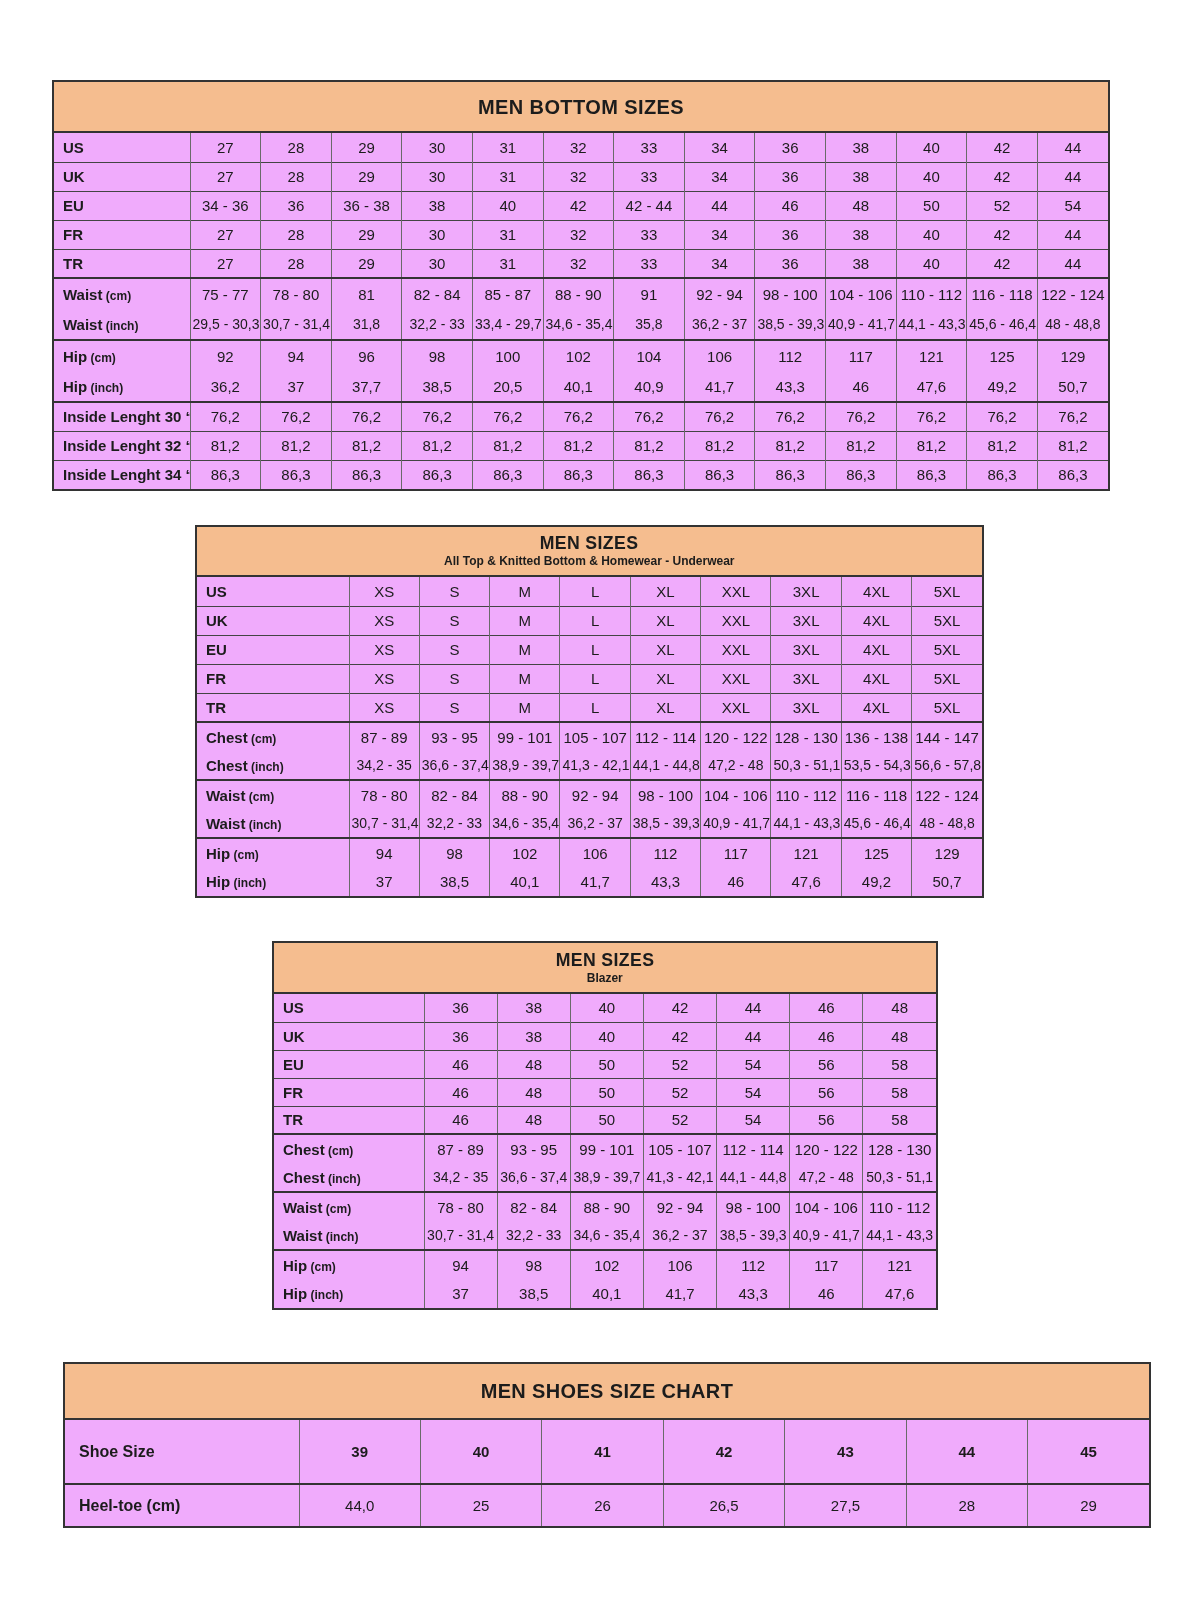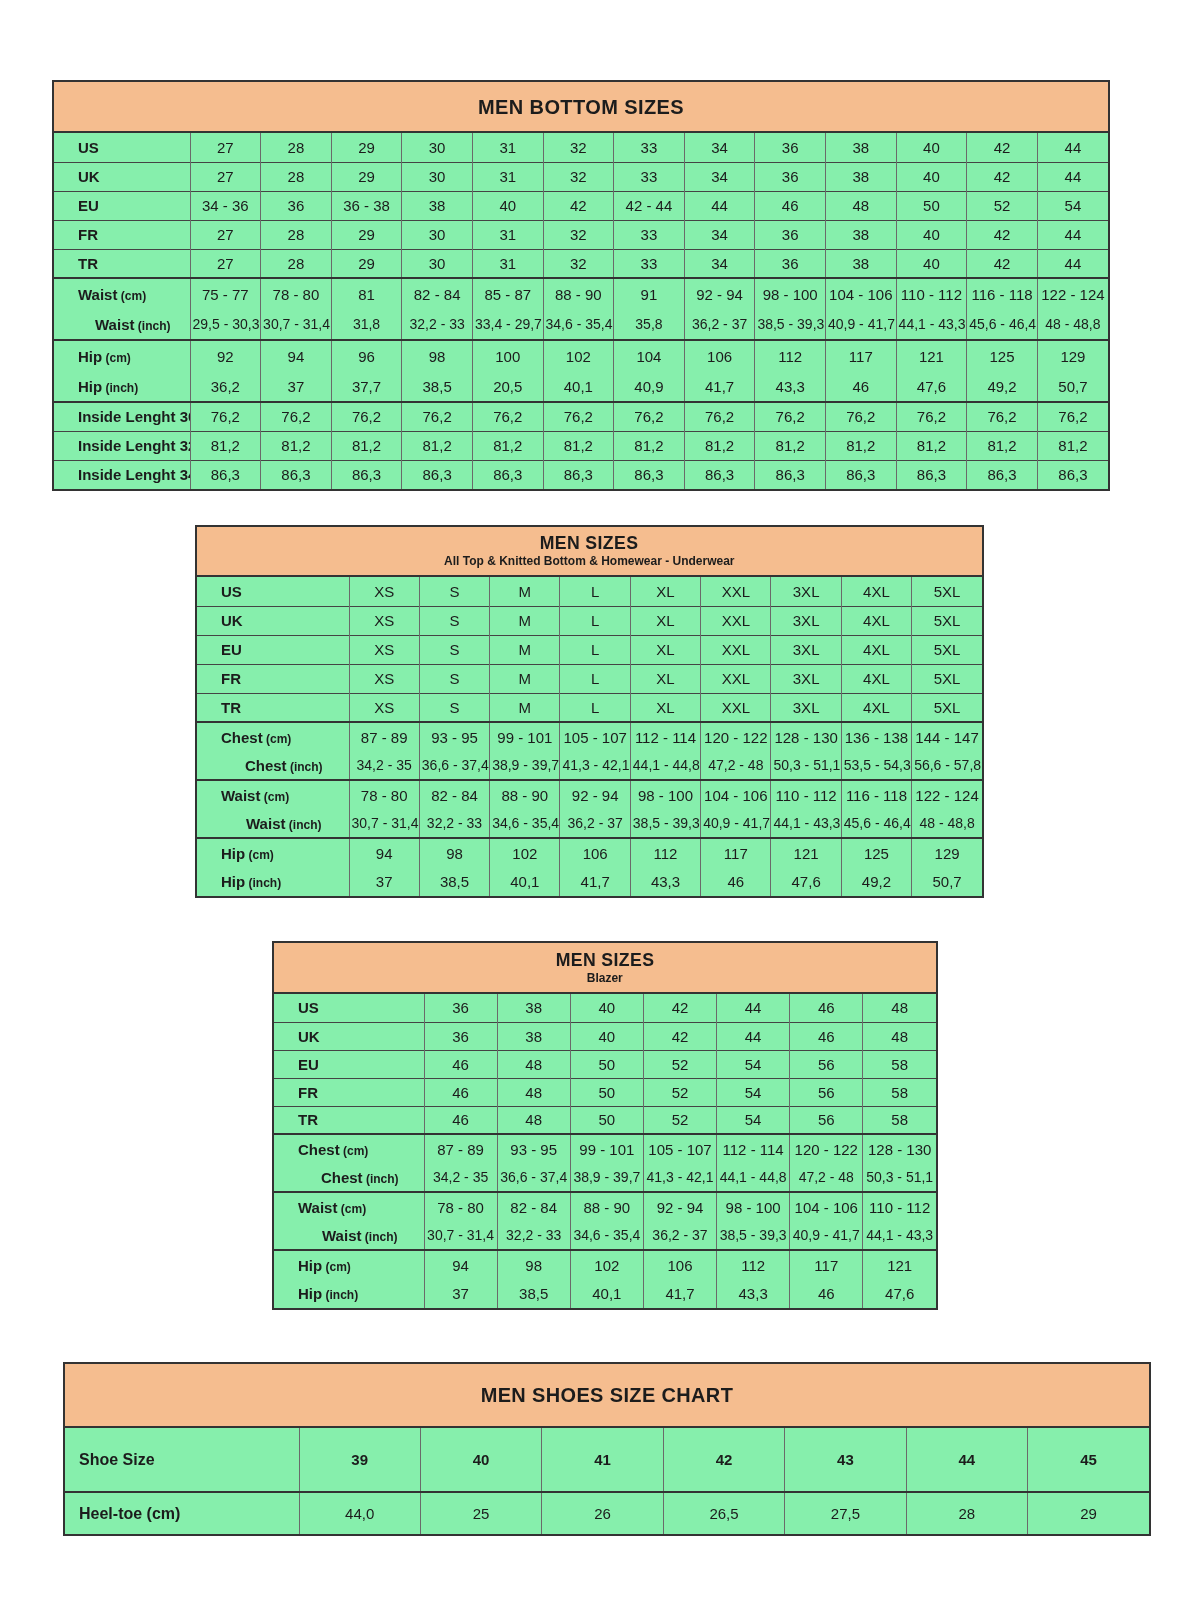--- a/index.html
+++ b/index.html
@@ -8,55 +8,55 @@
     --heavy:#333333;
     --rowline:#444444;
     --thin:#6a6a6a;
     --text:#1c1c1c;
   }
   body{
     width:1200px;height:1605px;background:#ffffff;
     font-family:"Liberation Sans", sans-serif;color:var(--text);
   }
   .canvas{position:relative;width:1200px;height:1605px;background:#ffffff;overflow:hidden;}
-  .tbl{position:absolute;border:2px solid var(--heavy);background:#86efac;}
+  .tbl{position:absolute;border:2px solid var(--heavy);background:#f0abfc;}
   .t1{left:52px;top:80px;width:1058px;}
   .t2{left:195px;top:525px;width:789px;}
   .t3{left:272px;top:941px;width:666px;}
   .t4{left:63px;top:1362px;width:1088px;}
 
   .tbl-header{
     background:var(--orange);border-bottom:2px solid var(--heavy);
     display:flex;flex-direction:column;justify-content:center;align-items:center;text-align:center;
   }
   .t1 .tbl-header{height:51px;}
   .t2 .tbl-header{height:50px;}
   .t3 .tbl-header{height:51px;}
-  .t4 .tbl-header{height:64px;}
+  .t4 .tbl-header{height:56px;}
   .tbl-title{font-weight:bold;font-size:20px;letter-spacing:.4px;color:var(--text);line-height:1.1;}
   .t2 .tbl-title,.t3 .tbl-title{font-size:19px;display:inline-block;transform:scaleX(.93);}
   .t4 .tbl-title{font-size:21px;display:inline-block;transform:scaleX(.95);}
   .tbl-subtitle{font-weight:bold;font-size:12.5px;line-height:1.15;display:inline-block;transform:scaleX(.96);}
 
   table{width:100%;border-collapse:collapse;table-layout:fixed;}
   .t1 col.c-lbl{width:136px;}
   .t2 col.c-lbl{width:152px;}
   .t3 col.c-lbl{width:150px;}
   .t4 col.c-lbl{width:234px;}
 
   td{
     text-align:center;vertical-align:middle;font-size:15px;color:var(--text);
     padding:0 2px;overflow:hidden;white-space:nowrap;
   }
-  td.lbl{text-align:left;padding-left:24px;font-weight:bold;}
+  td.lbl{text-align:left;padding-left:9px;font-weight:bold;}
   td + td{border-left:1px solid var(--thin);}
   tr.lined td{border-top:1px solid var(--rowline);}
   tr.sec-start td{border-top:2px solid var(--heavy);}
   tr.small td{font-size:14px;}
-  tr.small td.lbl{font-size:15px;text-align:center;}
+  tr.small td.lbl{font-size:15px;}
   .unit{font-size:12px;margin-top:28px;}
 
   .t1 td{height:29px;}
   .t1 tr.pair td{height:31px;}
   .t2 td{height:29px;}
   .t3 td{height:28px;}
   .t3 tr.pair td{height:29px;}
 
   .t4 td{height:42px;}
   .t4 tr.tall td{height:64px;}

